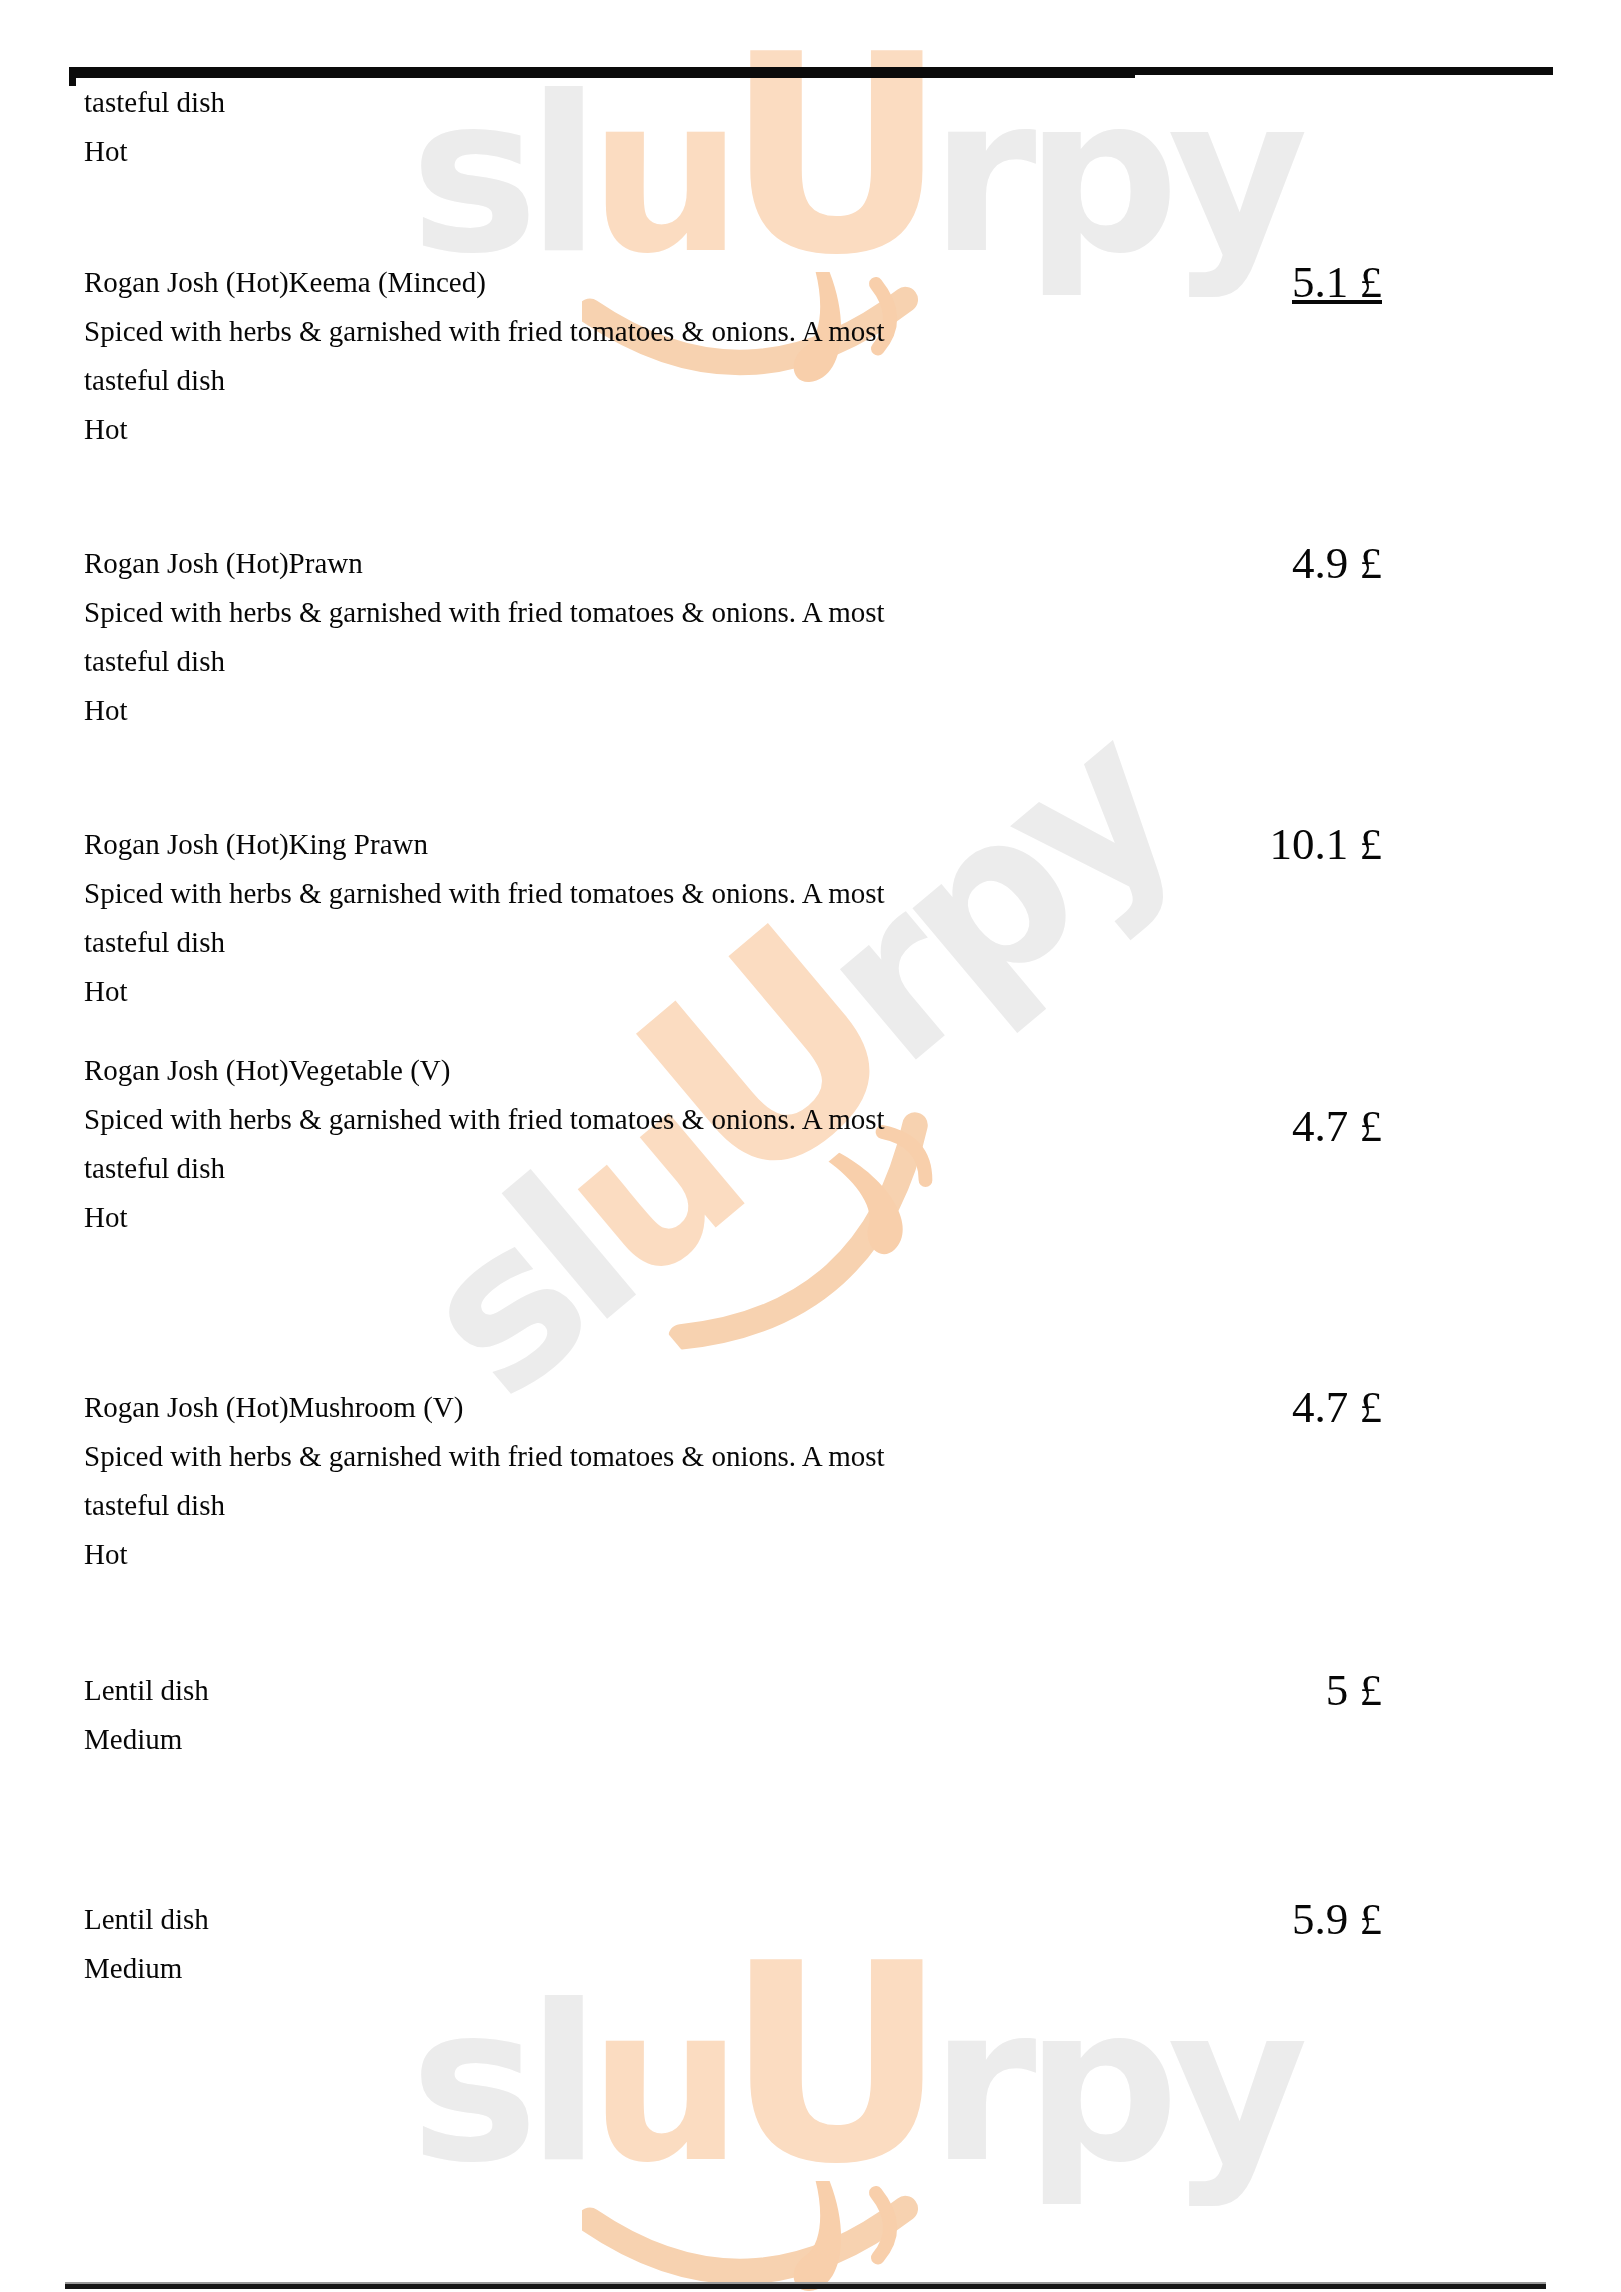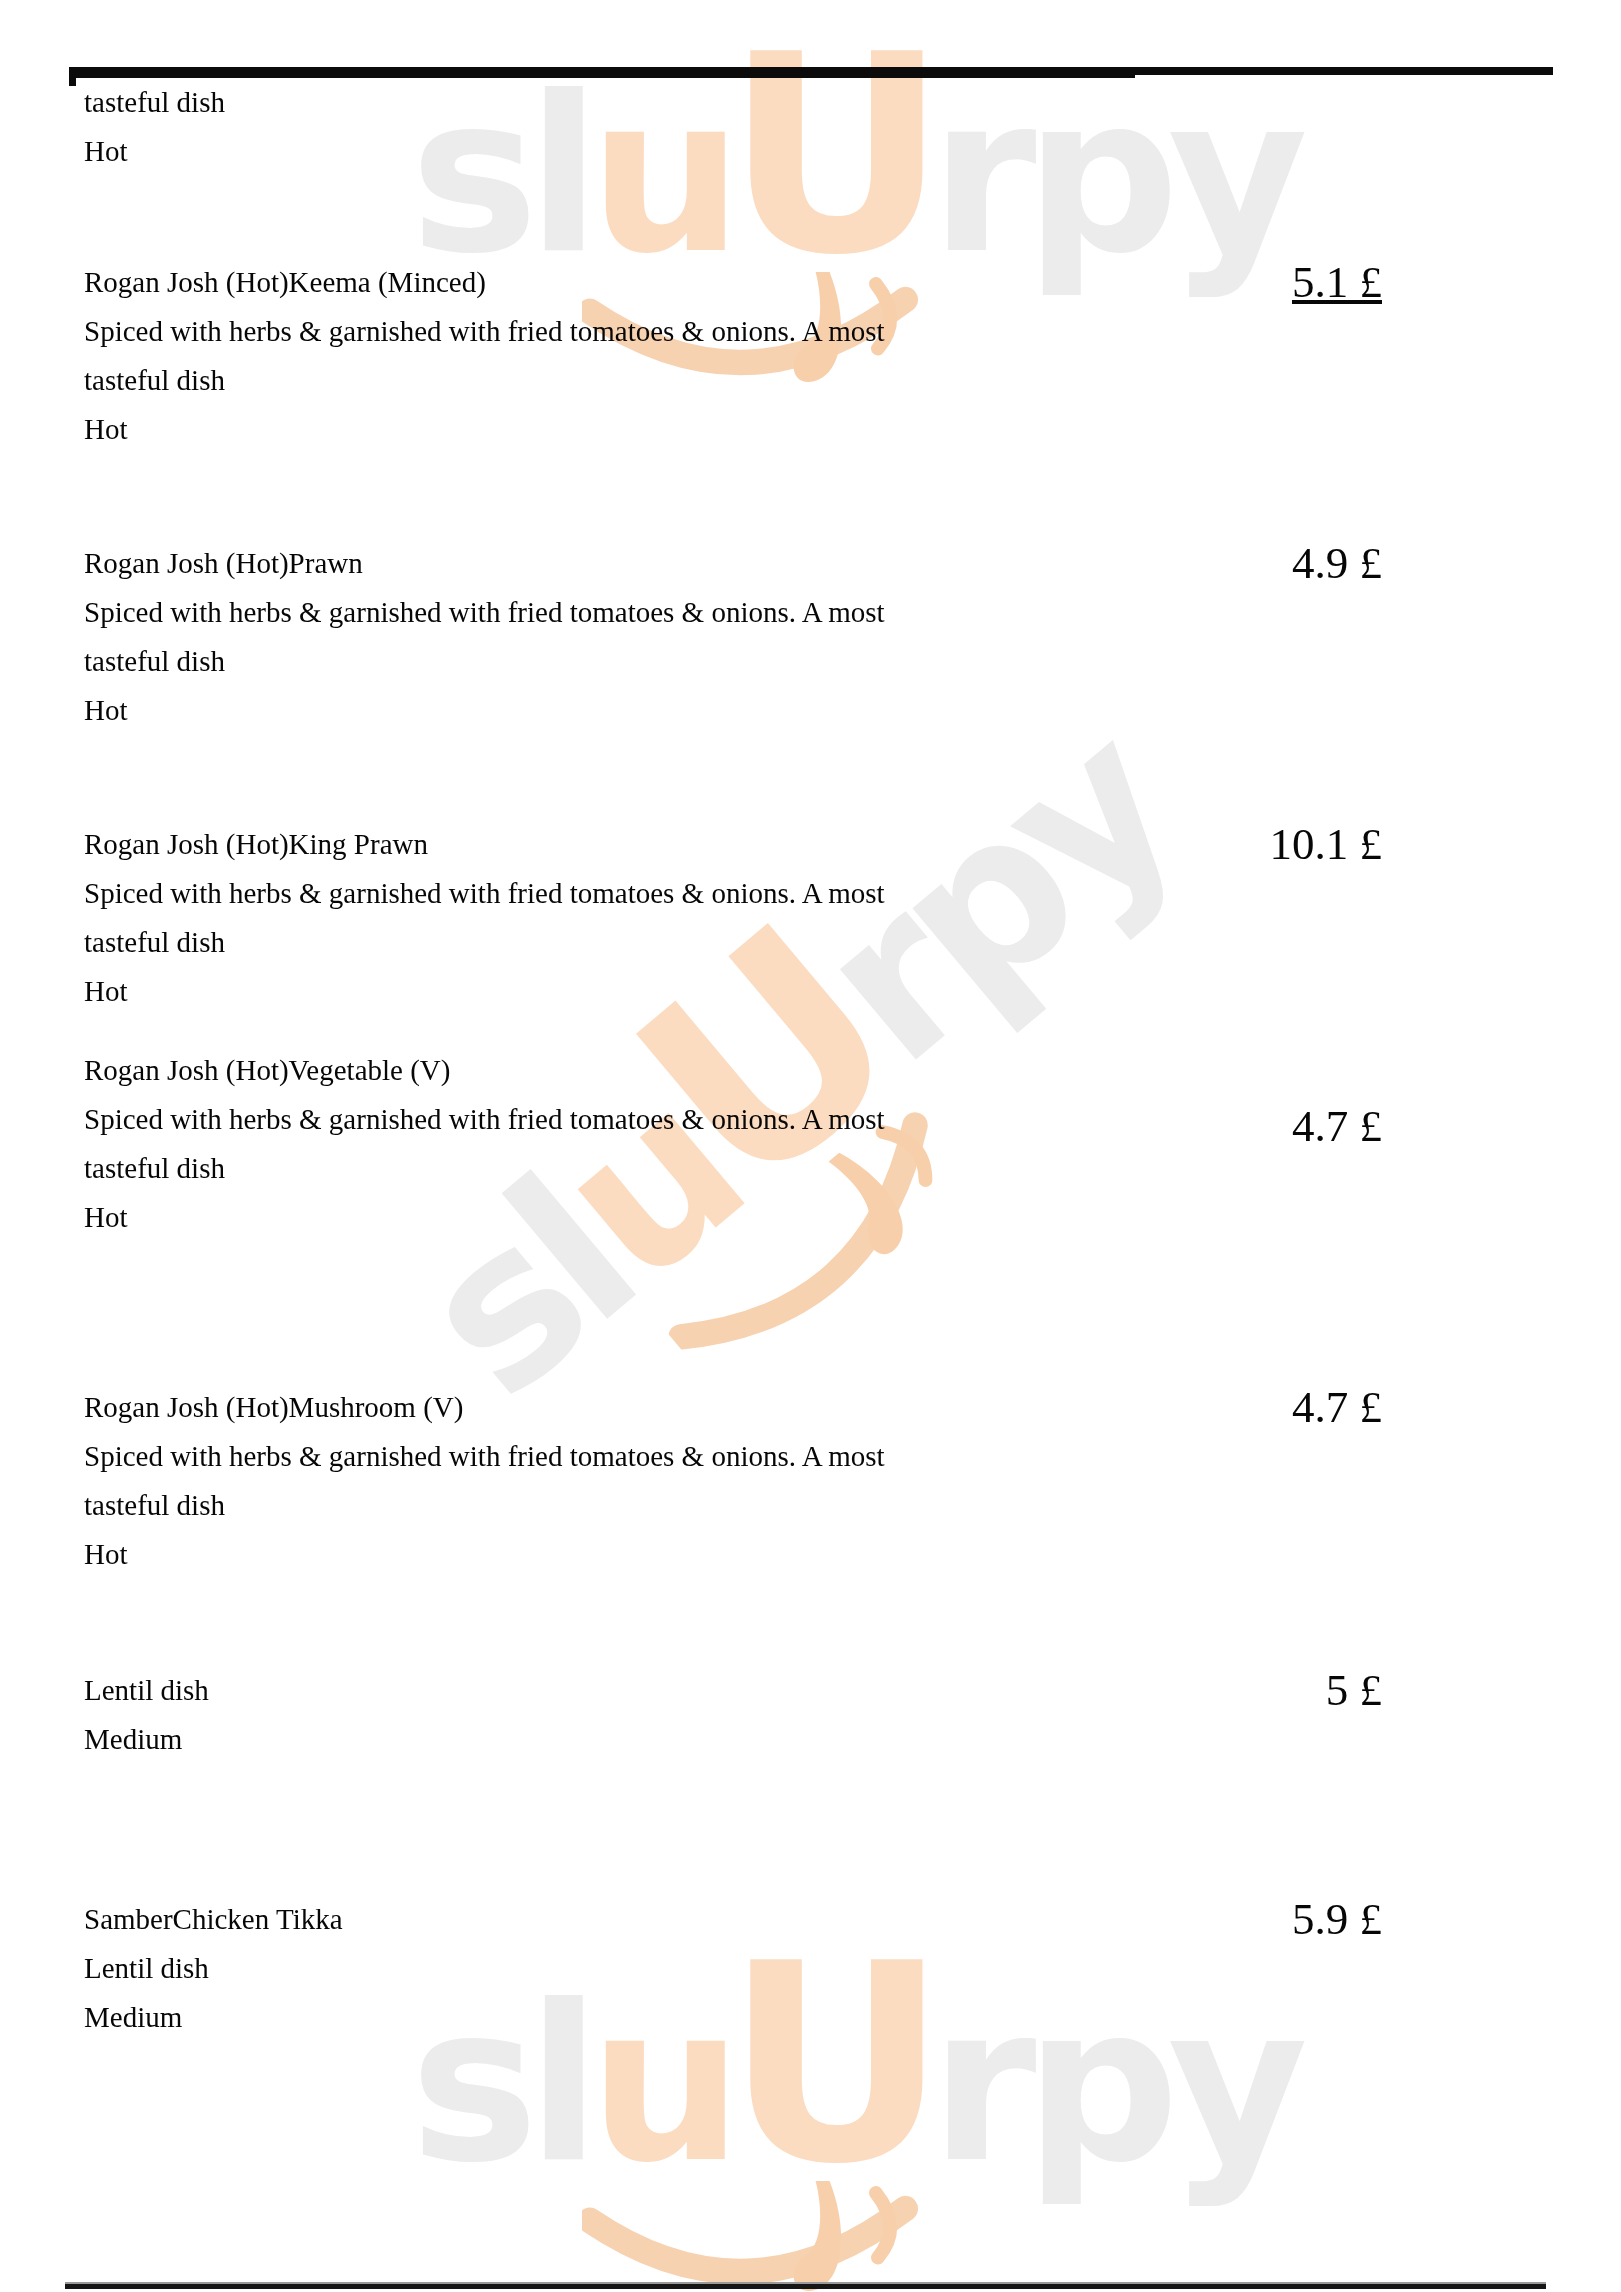--- a/index.html
+++ b/index.html
@@ -130,21 +130,20 @@
         <div>tasteful dish</div>
         <div>Hot</div>
       </div>
       <div class="price" style="top: 1383px;">4.7 £</div>
       <div class="block" style="top: 1666px;">
         <div>Lentil dish</div>
         <div>Medium</div>
       </div>
       <div class="price" style="top: 1666px;">5 £</div>
       <div class="block" style="top: 1895px;">
-        <div>SamberChicken Tikka</div>
         <div>Lentil dish</div>
         <div>Medium</div>
       </div>
       <div class="price" style="top: 1895px;">5.9 £</div>
     </div>
 
   <div class="rule bottom-rule-shadow"></div>
   <div class="rule bottom-rule"></div>
 
 </div>

